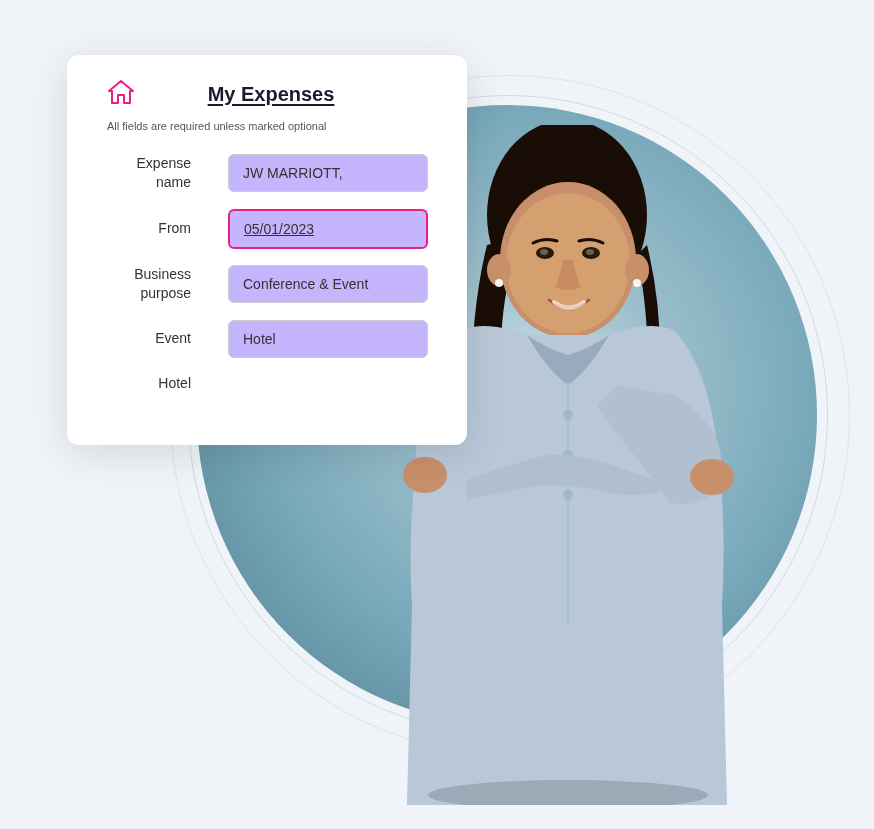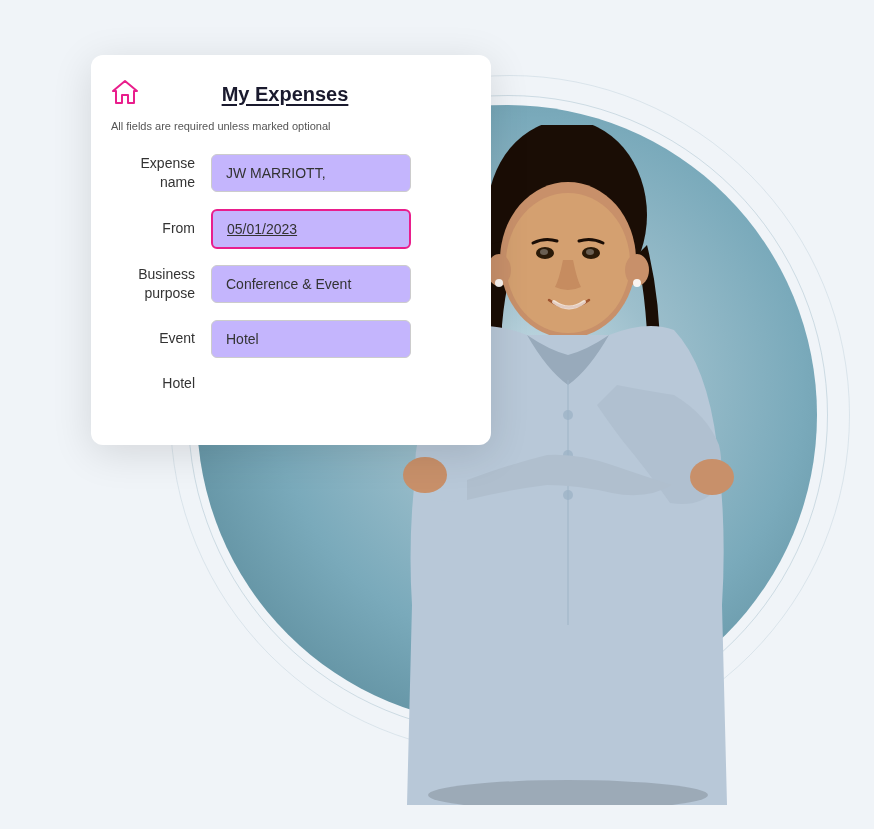--- a/index.html
+++ b/index.html
@@ -26,24 +26,23 @@
     }
 
     
     .form-card {
       position: absolute;
       top: 30px;
       left: 20px;
       width: 400px;
       background: white;
       border-radius: 12px;
-      padding: 28px 32px 36px 20px;
+      padding: 28px 32px 36px 40px;
       box-shadow: 0 8px 40px rgba(0,0,0,0.12);
       z-index: 10;
-      margin-left: 24px;
     }
 
     .card-header {
       display: flex;
       align-items: center;
       justify-content: center;
       margin-bottom: 14px;
       position: relative;
     }
 
@@ -68,20 +67,21 @@
     .card-subtitle {
       font-size: 11px;
       color: #555;
       margin-bottom: 22px;
     }
 
     .form-row {
       display: flex;
       align-items: center;
       margin-bottom: 16px;
+      gap: 21px;
     }
 
     .form-label {
       width: 100px;
       text-align: right;
       font-size: 14px;
       color: #333;
       font-weight: 500;
       padding-right: 16px;
       line-height: 1.4;

